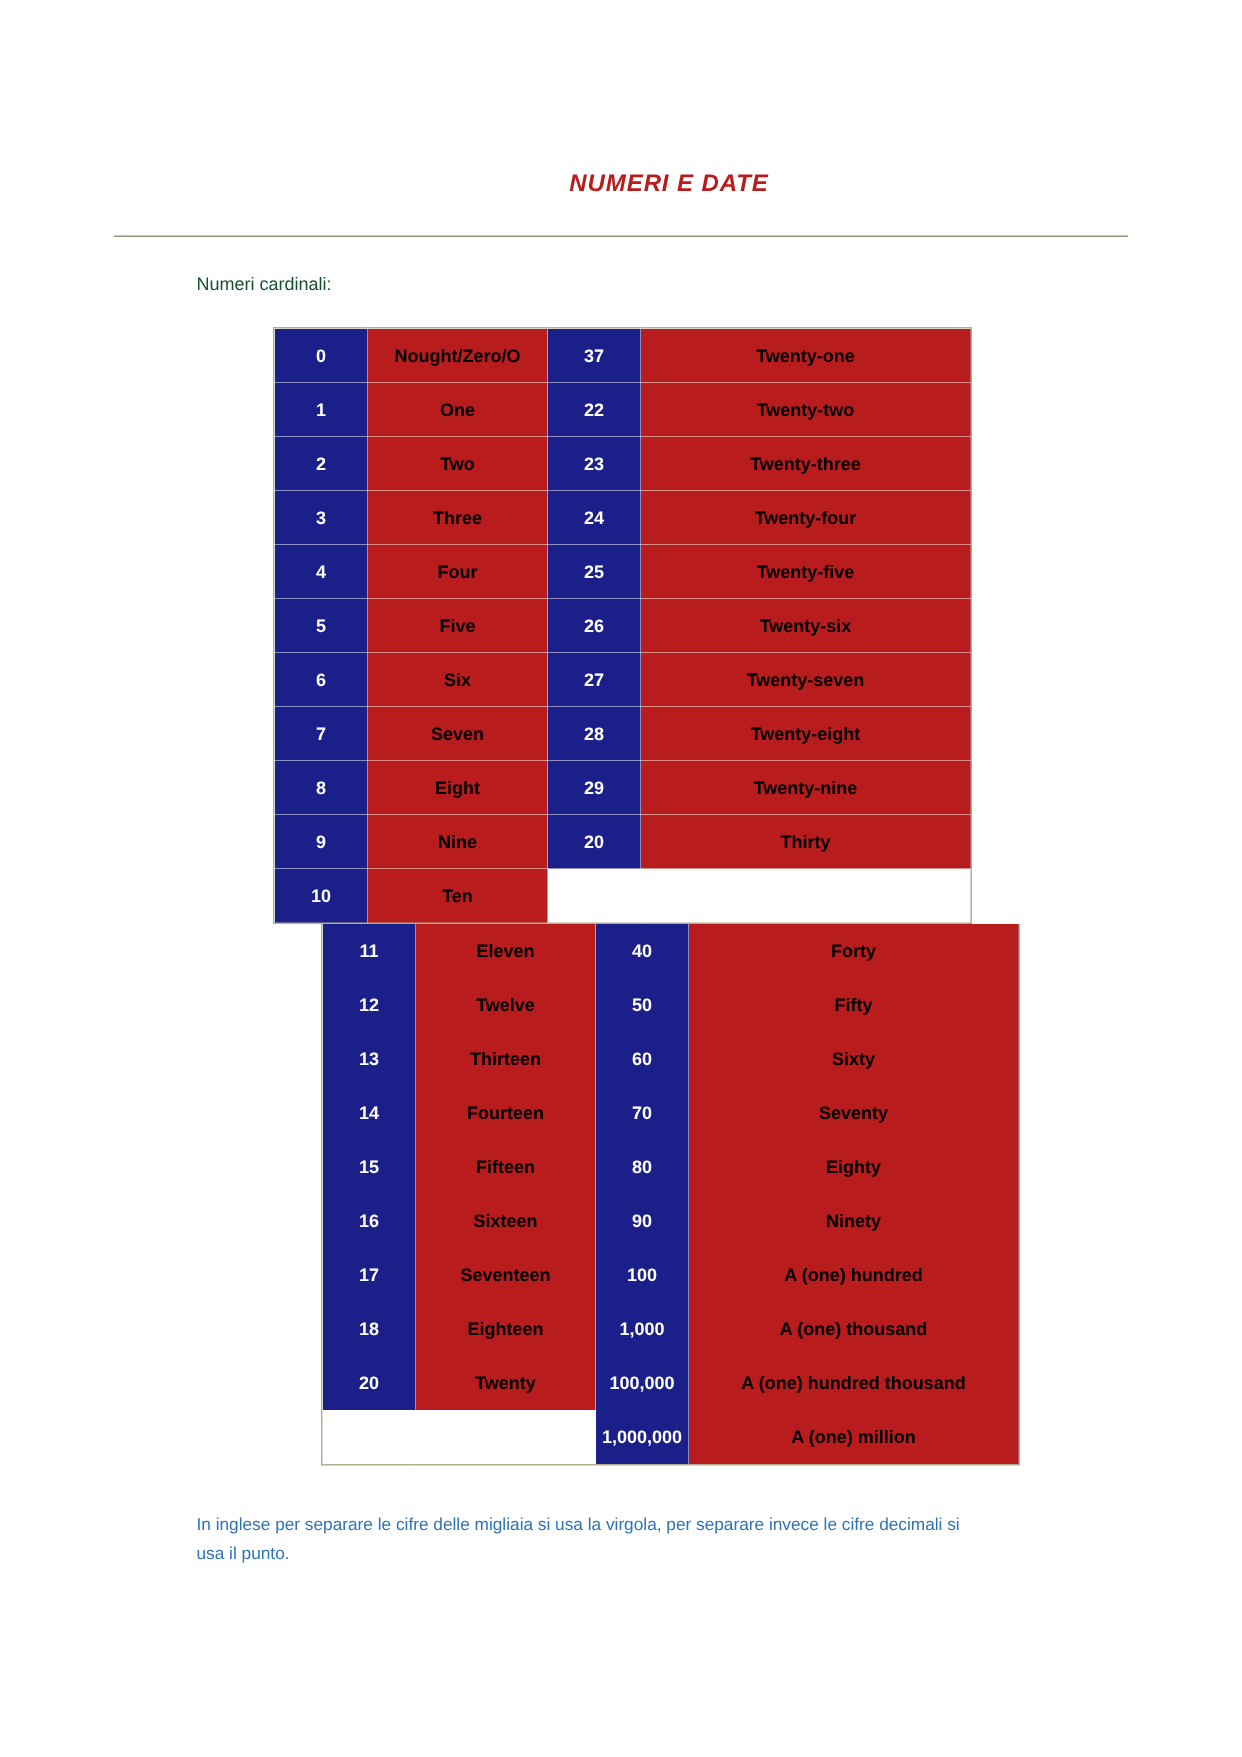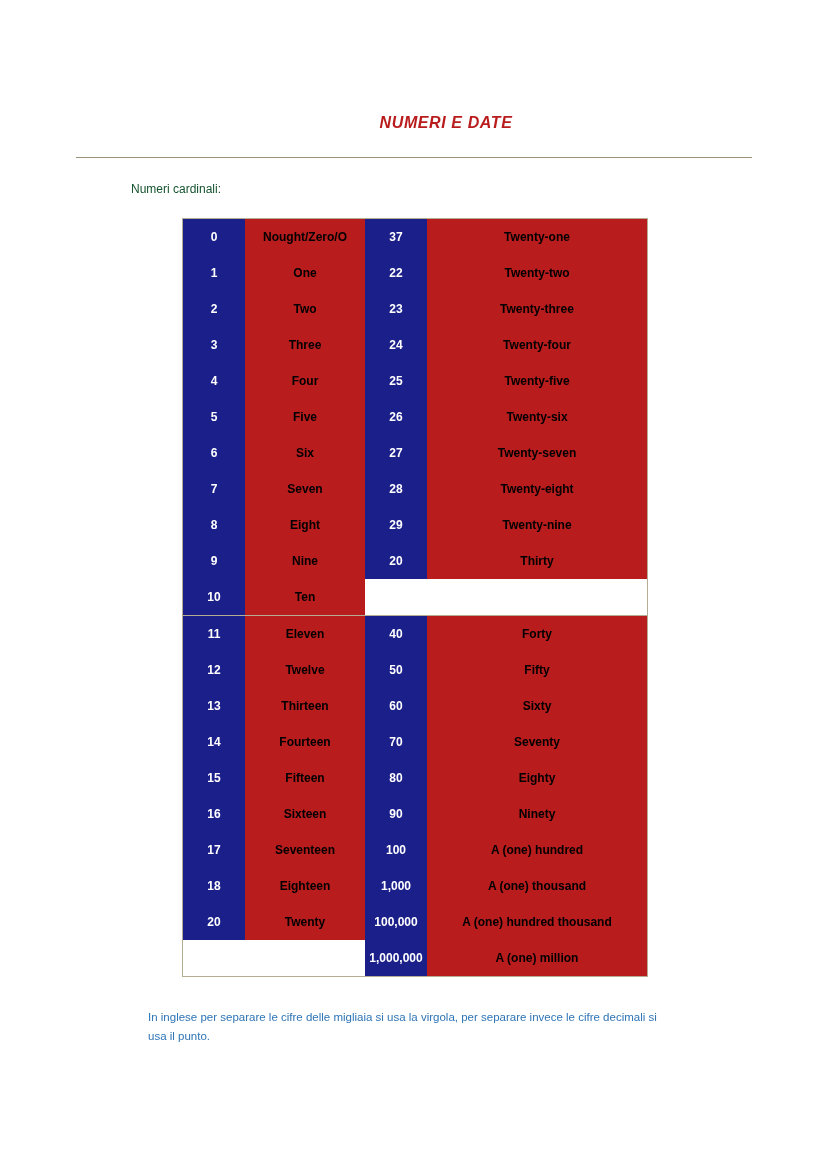--- a/index.html
+++ b/index.html
@@ -78,25 +78,26 @@
     width: 58px;
   }
   td.word {
     background: #b91c1c;
     color: #000000;
   }
   td.w1 { width: 116px; }
   td.w2 { width: 216px; }
   table.numbers.second {
     border-top: none;
+    margin-left: 32px;
   }
   .footnote {
     position: absolute;
     top: 1008px;
-    left: 148px;
+    left: 131px;
     width: 520px;
     font-size: 11.5px;
     line-height: 19px;
     color: #2e74b5;
   }
 </style>
 </head>
 <body>
 
 <div class="page">

